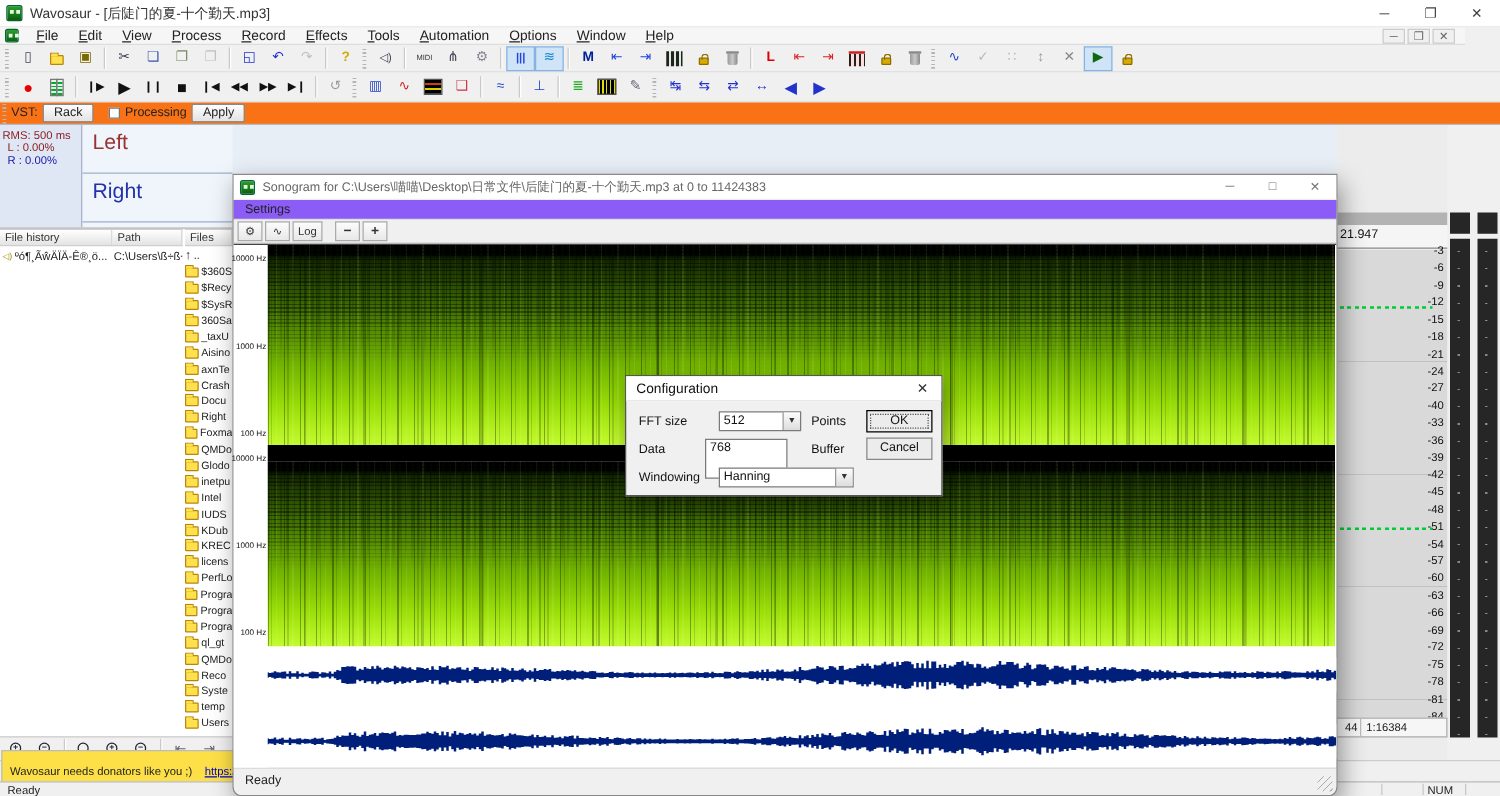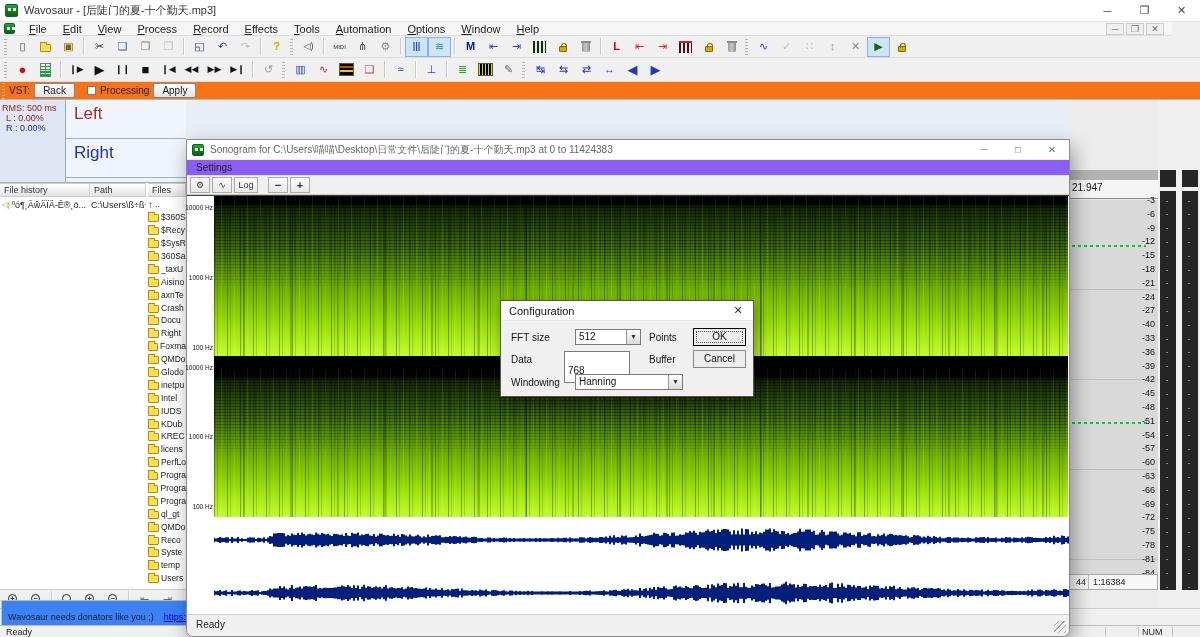--- a/index.html
+++ b/index.html
@@ -114,27 +114,27 @@
     background:repeating-linear-gradient(135deg,transparent 0 3px,#aaa 3px 4px); }
   .wavesvg { position:absolute; background:#fff; }
   
   #cfg { position:absolute; left:500px; top:300px; width:254px; height:97px; background:#f0f0f0; border:1px solid #555; box-shadow:3px 6px 16px rgba(0,0,0,.4); z-index:10; font-size:10px; color:#111;}
   #cfg .d-title { position:absolute; left:0; top:0; right:0; height:20px; background:#fff; display:flex; align-items:center; padding-left:8px; font-size:11px; border-bottom:1px solid #e8e8e8;}
   #cfg .d-close { margin-left:auto; width:30px; text-align:center; color:#333; font-size:11px;}
   #cfg .lab { position:absolute; left:10px; }
   #cfg .lab2 { position:absolute; left:148px; }
   .combo { position:absolute; left:63px; width:66px; height:16px; background:#fff; border:1px solid #7a7a7a; font-size:10px; padding:1px 0 0 3px;margin-left:11px; }
   .combo .arr { position:absolute; right:0; top:0; bottom:0; width:14px; background:linear-gradient(#fdfdfd,#dcdcdc); border-left:1px solid #999; text-align:center; font-size:7px; color:#333; line-height:14px;}
-  .tfield { position:absolute; left:63px; width:66px; height:32px; background:#fff; border:1px solid #7a7a7a; font-size:10px; padding:13px 0 0 3px;}
+  .tfield { position:absolute; left:63px; width:66px; height:32px; background:#fff; border:1px solid #7a7a7a; font-size:10px; padding:1px 0 0 3px;}
   .dbtn { position:absolute; left:192px; width:53px; height:18px; background:#ececec; border:1px solid #888; text-align:center; line-height:16px; font-size:10px;}
   .dbtn.default { border:1px solid #000; outline:1px dotted #555; outline-offset:-4px; }
   
   #zoombar { position:absolute; left:0; top:589px; width:186px; height:19px; background:#f0f0f0; display:flex; align-items:center; border-top:1px solid #ccc; padding-left:2px;}
   #donate { position:absolute; left:0; top:608px; width:1200px; height:17px; background:#f0f0f0; border-top:1px solid #ccc; display:flex; align-items:center; font-size:9px; color:#222;}
-  #donate .cell { border:1px solid #bbb; background:#3b82f6; height:14px; display:flex; align-items:center; padding:16px 6px; margin-left:1px;}
+  #donate .cell { border:1px solid #bbb; background:#fde047; height:14px; display:flex; align-items:center; padding:16px 6px; margin-left:1px;}
   #donate a { color:#0000cc; text-decoration:underline; margin-left:10px; }
   #donate .vsep { position:absolute; left:658px; top:2px; bottom:2px; width:1px; background:#bbb; }
   #statusbar { position:absolute; left:0; top:625px; width:1200px; height:12px; background:#f0f0f0; border-top:1px solid #bbb; font-size:9px; color:#222; }
   #statusbar .ready { position:absolute; left:6px; top:1px; }
   #statusbar .cell { position:absolute; top:1px; bottom:1px; border-left:1px solid #c5c5c5; }
   #statusbar .num { position:absolute; left:1142px; top:1px; }
 </style>
 </head>
 <body>
 

